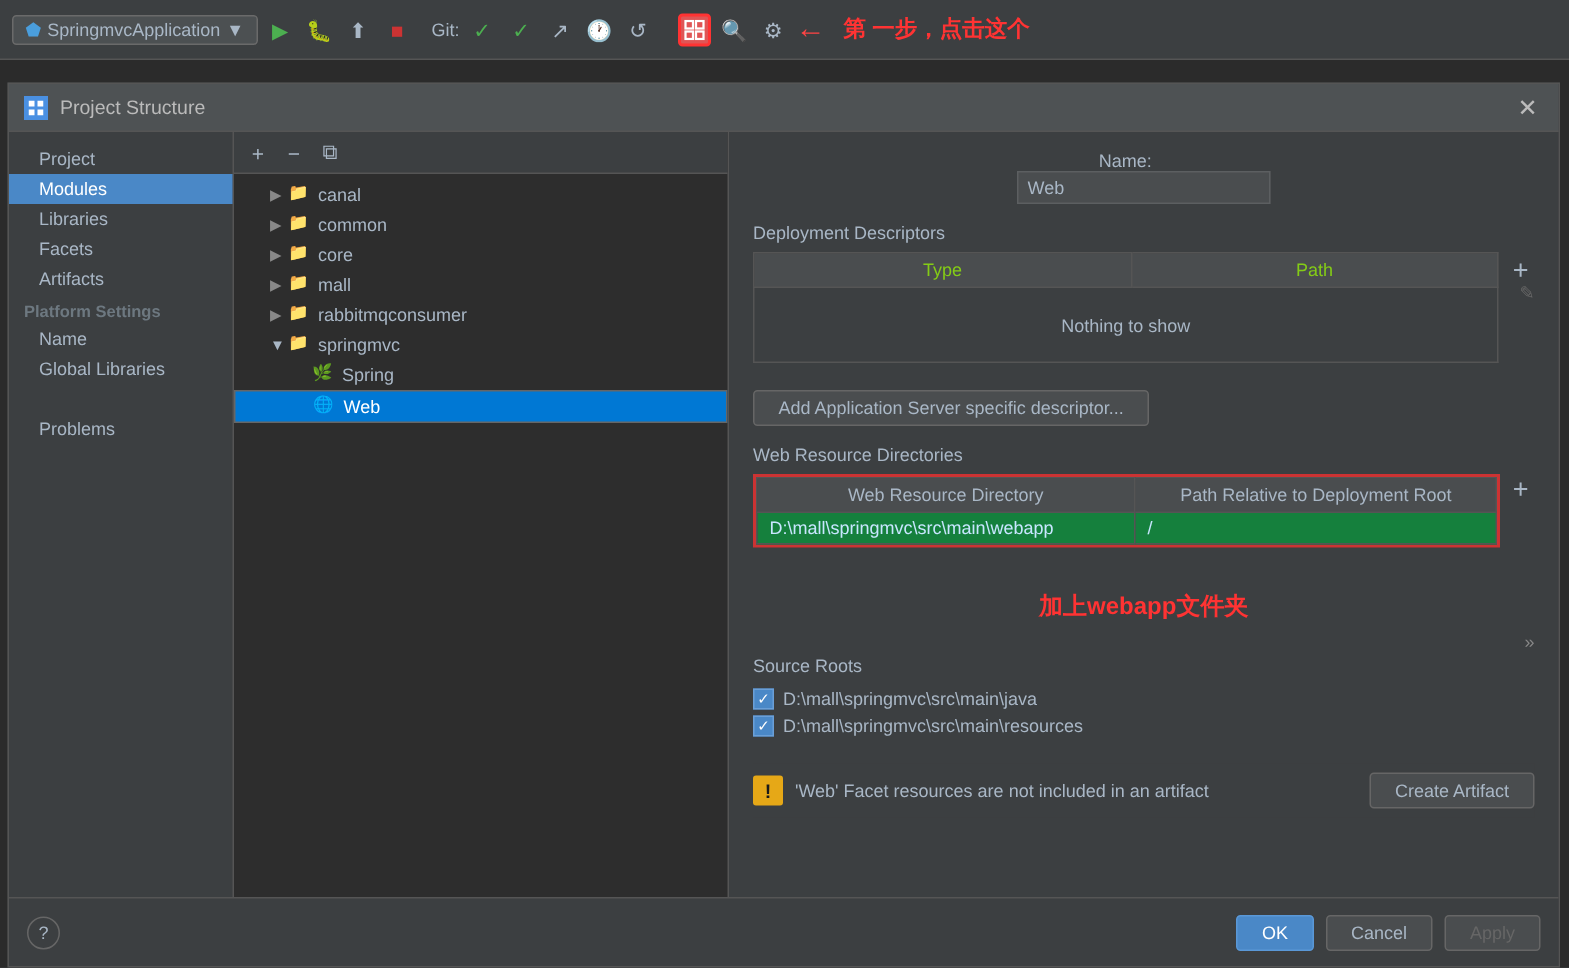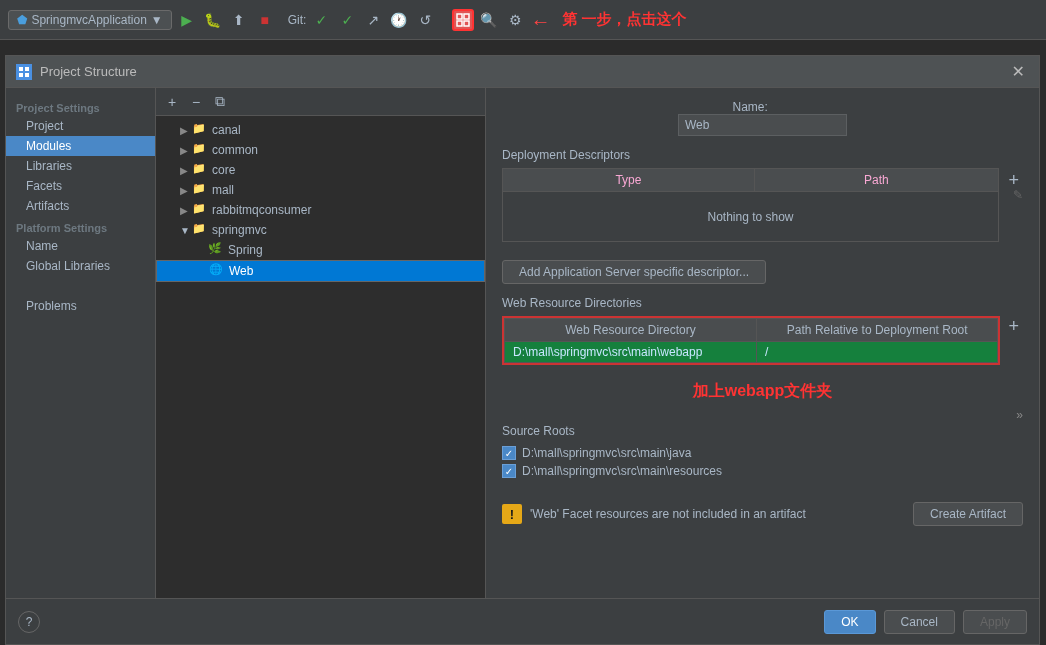--- a/index.html
+++ b/index.html
@@ -216,21 +216,21 @@
 
     
     .data-table {
       width: 100%;
       border-collapse: collapse;
       margin-bottom: 8px;
       font-size: 12px;
     }
     .data-table th {
       background: #4a4d4f;
-      color: #f9a8d4;
+      color: #84cc16;
       padding: 4px 8px;
       text-align: center;
       border: 1px solid #555;
       font-weight: normal;
     }
     .data-table td {
       padding: 3px 8px;
       border: 1px solid #555;
       color: #a9b7c6;
       background: #3c3f41;
@@ -263,21 +263,21 @@
     }
     .button.disabled {
       color: #666;
       cursor: default;
       text-align: right;
     }
 
     
     .wr-table-container {
       border: 2px solid #cc3333;
-      margin-bottom: 8px;
+      margin-bottom: 21px;
     }
     .wr-table {
       width: 100%;
       border-collapse: collapse;
       font-size: 12px;
     }
     .wr-table th {
       background: #4a4d4f;
       color: #a9b7c6;
       padding: 4px 8px;
@@ -444,21 +444,20 @@
           <rect x="6" y="6" width="4" height="4" fill="#fff"></rect>
         </svg>
       </div>
       <span class="dialog-title">Project Structure</span>
       <span class="dialog-close">✕</span>
     </div>
 
     <div class="dialog-body">
 
       <div class="sidebar">
-        <div class="sidebar-section">Project Settings</div>
         <div class="sidebar-item">
           <span>Project</span>
         </div>
         <div class="sidebar-item active">
           <span>Modules</span>
         </div>
         <div class="sidebar-item">
           <span>Libraries</span>
         </div>
         <div class="sidebar-item">

